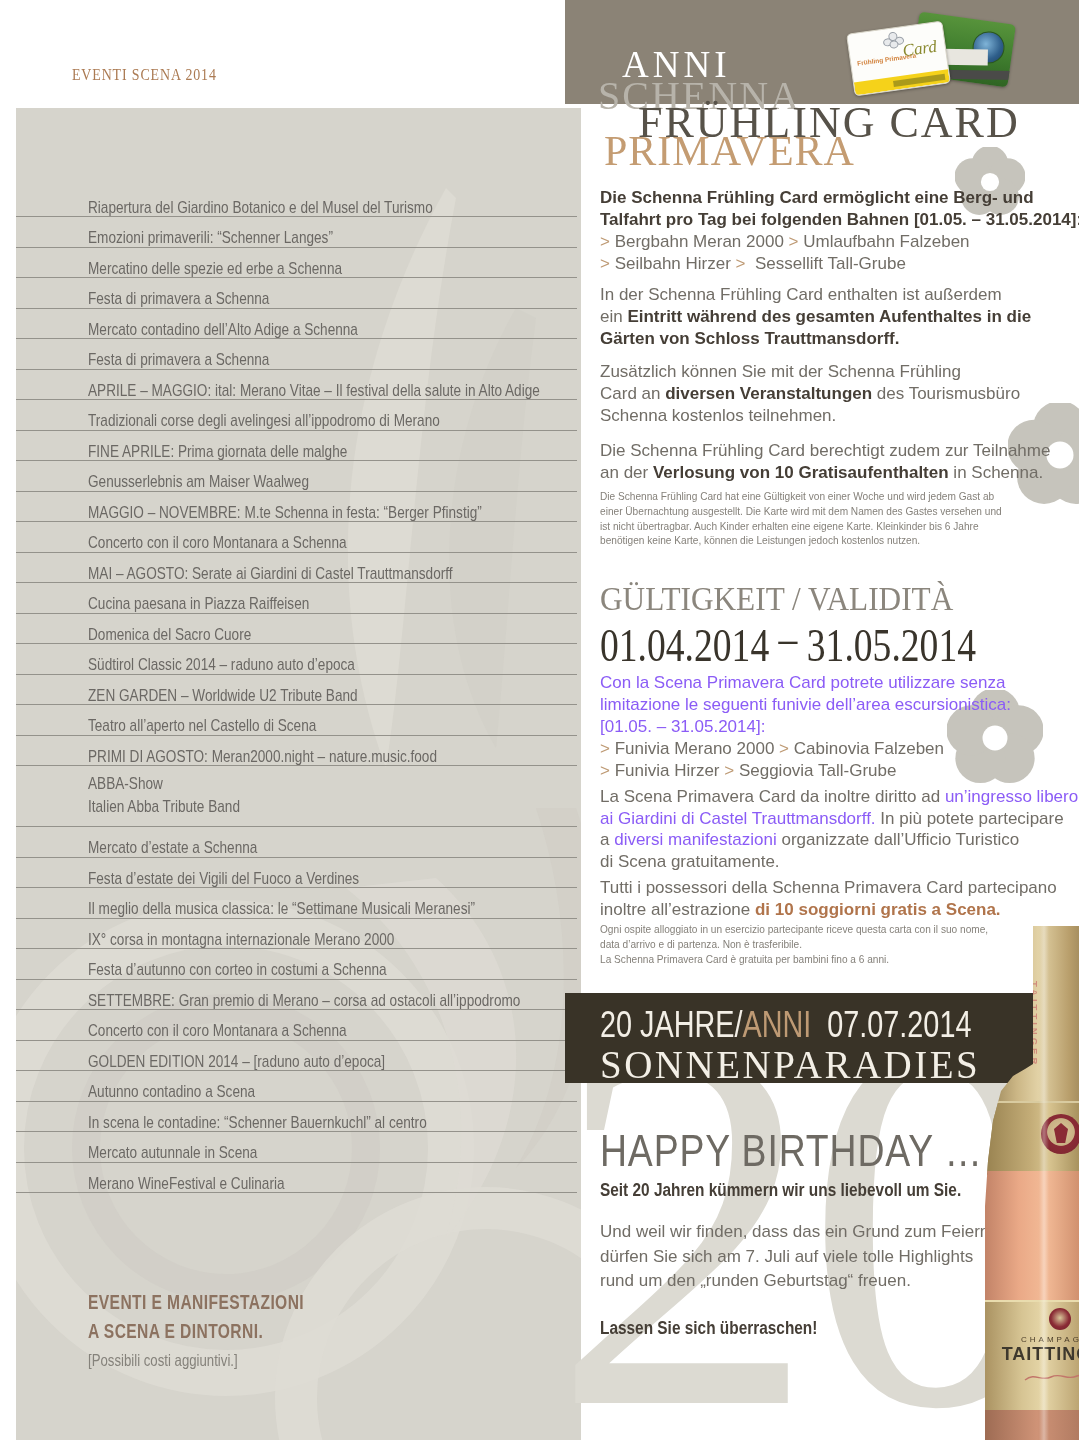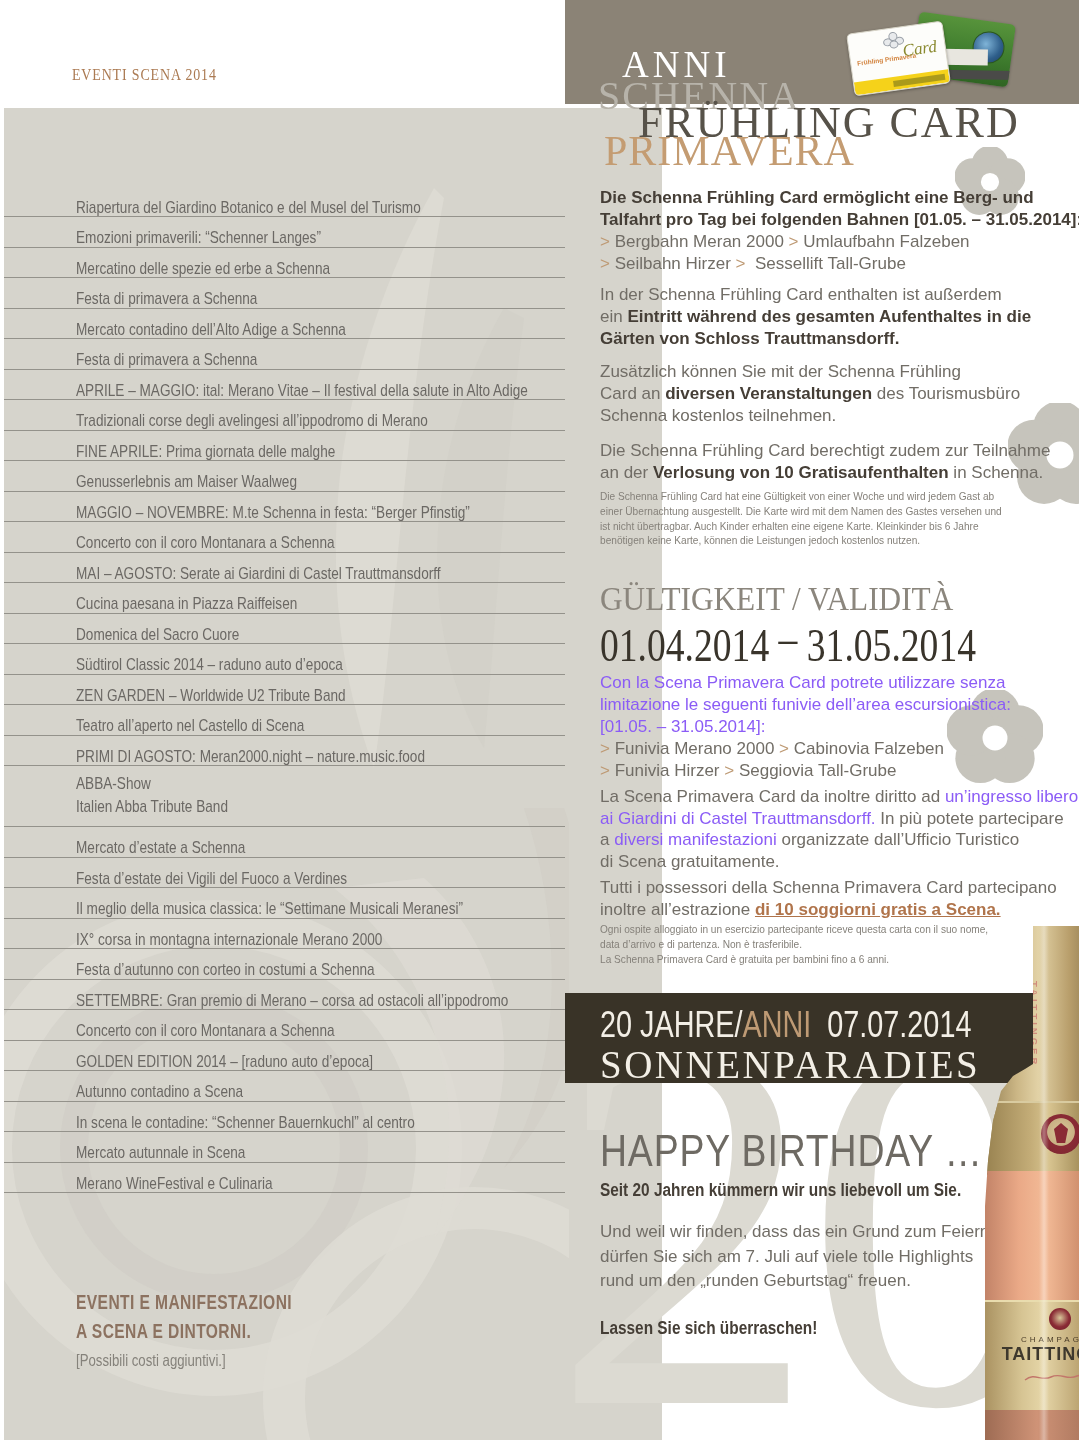--- a/index.html
+++ b/index.html
@@ -1,21 +1,21 @@
 <!DOCTYPE html>
 <html><head>
 <meta charset="utf-8">
 <style>
   html,body{margin:0;padding:0;background:#fff;}
   .page{position:relative;width:1079px;height:1440px;overflow:hidden;background:#ffffff;
         font-family:"Liberation Sans",sans-serif;}
   
   .left-title{position:absolute;left:72px;top:66px;font-family:"Liberation Serif",serif;
 formatted    font-size:43px;color:#ab7a52;white-space:pre;transform:scaleX(.87);transform-origin:0 0;letter-spacing:1px;}
-  .left-panel{position:absolute;left:4px;top:108px;width:658px;height:1332px;background:#d6d4cc;z-index:1;overflow:hidden;}
+  .left-panel{position:absolute;left:16px;top:108px;width:565px;height:1332px;background:#d6d4cc;z-index:1;overflow:hidden;}
   .swirl{position:absolute;left:0;top:0;}
   .event-list{position:absolute;left:0;top:78.5px;width:561px;}
   .event-row{box-sizing:border-box;height:30.5px;border-bottom:1px solid #94928b;padding:9px 0 0 72px;overflow:visible;}
   .event-row.double{height:61px;padding-top:6px;}
   .event-row .t{font-size:17px;color:#6b6864;white-space:pre;transform:scaleX(.8);transform-origin:0 0;line-height:23px;}
   .panel-footer{position:absolute;left:72px;top:1152px;margin-top:28px;}
   .pf1,.pf2{font-size:19.5px;font-weight:bold;color:#8c7260;white-space:pre;transform:scaleX(.8);transform-origin:0 0;line-height:29px;letter-spacing:.5px;}
   .pf3{font-size:16.5px;color:#85827b;white-space:pre;transform:scaleX(.8);transform-origin:0 0;line-height:25px;margin-top:2px;}
   
   .header-box{position:absolute;left:565px;top:0;width:514px;height:104px;background:#8b8376;z-index:1;}
@@ -45,21 +45,21 @@
   
   .rb{position:absolute;left:600px;z-index:3;font-size:17px;}
   .line{white-space:pre;}
   .bodyblock .line{line-height:22px;}
   .it2 .line{line-height:21.5px;}
   .fineblock{font-size:11.5px;color:#85817a;transform:scaleX(.88);transform-origin:0 0;}
   .fineblock .line{line-height:14.8px;}
   .seg-b{color:#453e36;font-weight:bold;}
   .seg-g{color:#716d66;}
   .seg-br{color:#8b5cf6;}
-  .seg-brb{color:#b0744b;font-weight:bold;text-decoration:underline;}
+  .seg-brb{color:#b0744b;font-weight:bold;}
   .seg-tan{color:#be9a74;}
   .seg-w{color:#f3efe6;}
   .validity-h{position:absolute;left:600px;top:580px;font-family:"Liberation Serif",serif;font-size:34px;
     color:#8b867d;white-space:pre;transform:scaleX(.92);transform-origin:0 0;z-index:3;}
   .validity-d{position:absolute;left:600px;top:611px;font-family:"Liberation Serif",serif;font-size:47px;
     color:#39342b;white-space:pre;transform:scaleX(.8);transform-origin:0 0;z-index:3;}
   .validity-d .seg-dash{vertical-align:7px;}
   
   .jubilee{position:absolute;left:565px;top:993px;width:514px;height:90px;background:#393327;z-index:2;
     box-sizing:border-box;padding:13px 0 0 35px;}

